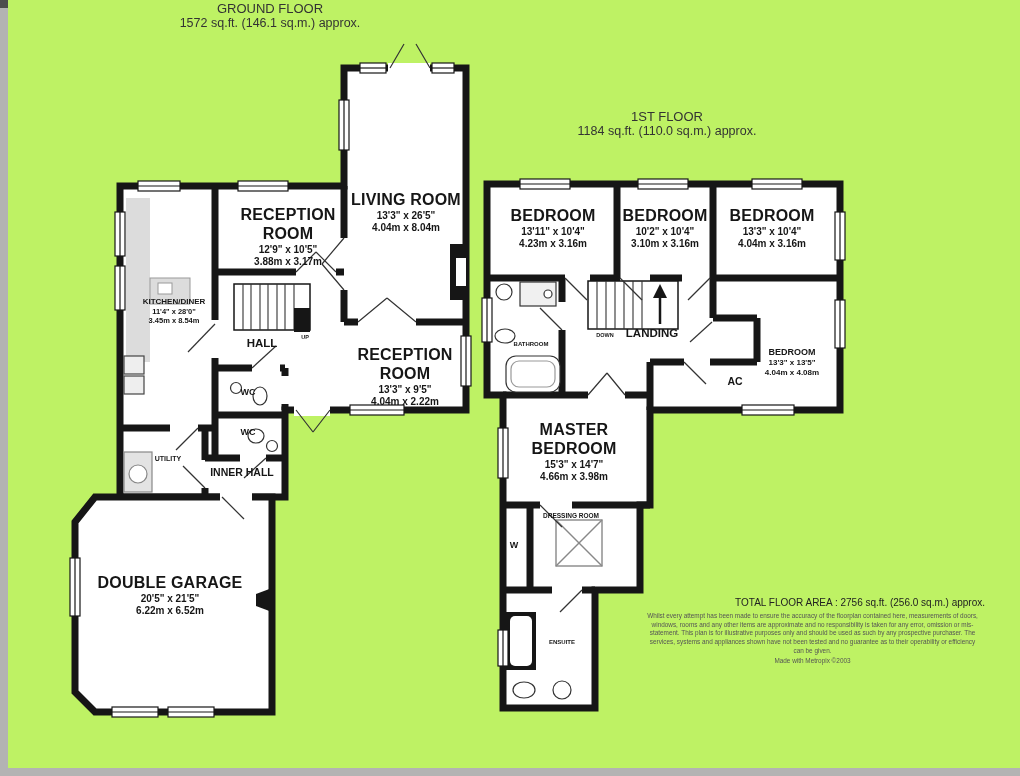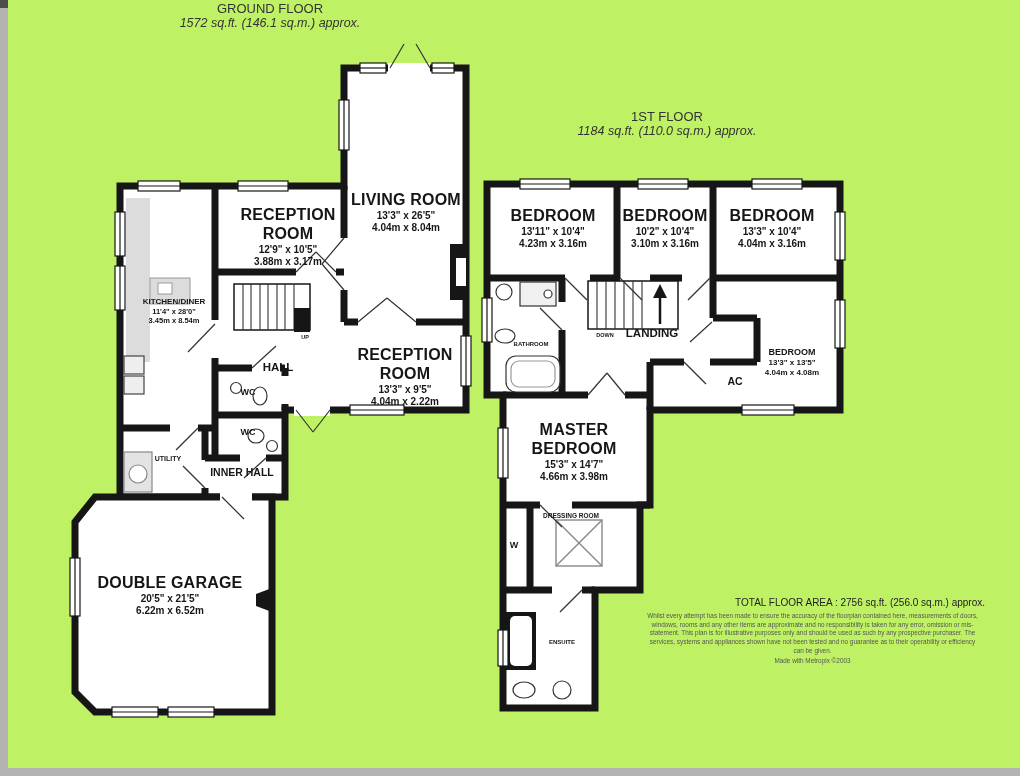--- a/index.html
+++ b/index.html
@@ -15,21 +15,21 @@
   .rd-s{font-size:7.5px;line-height:1.25;}
   .rn-m{font-size:9px;line-height:1.2;}
   .rd-m{font-size:8px;line-height:1.25;}
   .big{font-size:11.5px;}
   .tiny{font-size:5.5px;font-weight:bold;}
   .small7{font-size:7px;}
   .small6{font-size:6px;}
   .small65{font-size:6.5px;}
   .title{position:absolute;text-align:center;color:#333;font-weight:normal;z-index:5;}
   .title .t1{font-size:13px;line-height:1.1;}
-  .title .t2{font-size:12.5px;line-height:1.15;font-style:italic;}
+  .title .t2{font-size:12.5px;line-height:1.15;}
   .foot-total{position:absolute;text-align:right;color:#222;font-size:10px;font-weight:normal;z-index:5;}
   .foot-disc{position:absolute;text-align:center;color:#555;font-size:6.4px;line-height:1.35;z-index:5;}
   .foot-credit{margin-top:2px;}
 </style>
 </head>
 <body>
 
 <div id="stage">
 
   <div class="frame" style="left:0;top:0;width:8px;height:776px;"></div>
@@ -225,21 +225,21 @@
     <div class="rd">12'9" x 10'5"</div>
     <div class="rd">3.88m x 3.17m</div>
   </div>
 
   <div class="lbl" style="left:122px;top:297px;width:104px;">
     <div class="rn-s">KITCHEN/DINER</div>
     <div class="rd-s">11'4" x 28'0"</div>
     <div class="rd-s">3.45m x 8.54m</div>
   </div>
 
-  <div class="lbl big" style="left:248px;top:337px;width:60px;margin-top:24px;">HALL</div>
+  <div class="lbl big" style="left:232px;top:337px;width:60px;">HALL</div>
   <div class="lbl tiny" style="left:296px;top:334px;width:18px;">UP</div>
 
   <div class="lbl" style="left:348px;top:346px;width:114px;">
     <div class="rn">RECEPTION ROOM</div>
     <div class="rd">13'3" x 9'5"</div>
     <div class="rd">4.04m x 2.22m</div>
   </div>
 
   <div class="lbl rn-m" style="left:234px;top:387px;width:28px;">WC</div>
   <div class="lbl rn-m" style="left:234px;top:427px;width:28px;">WC</div>

